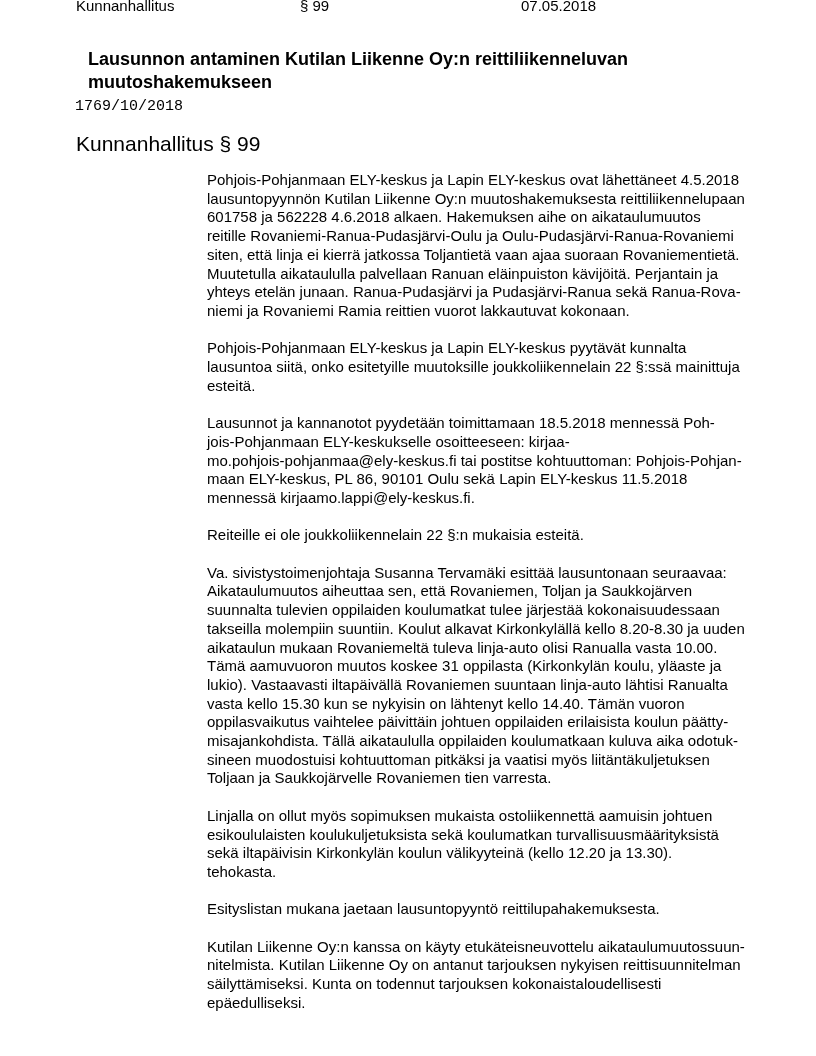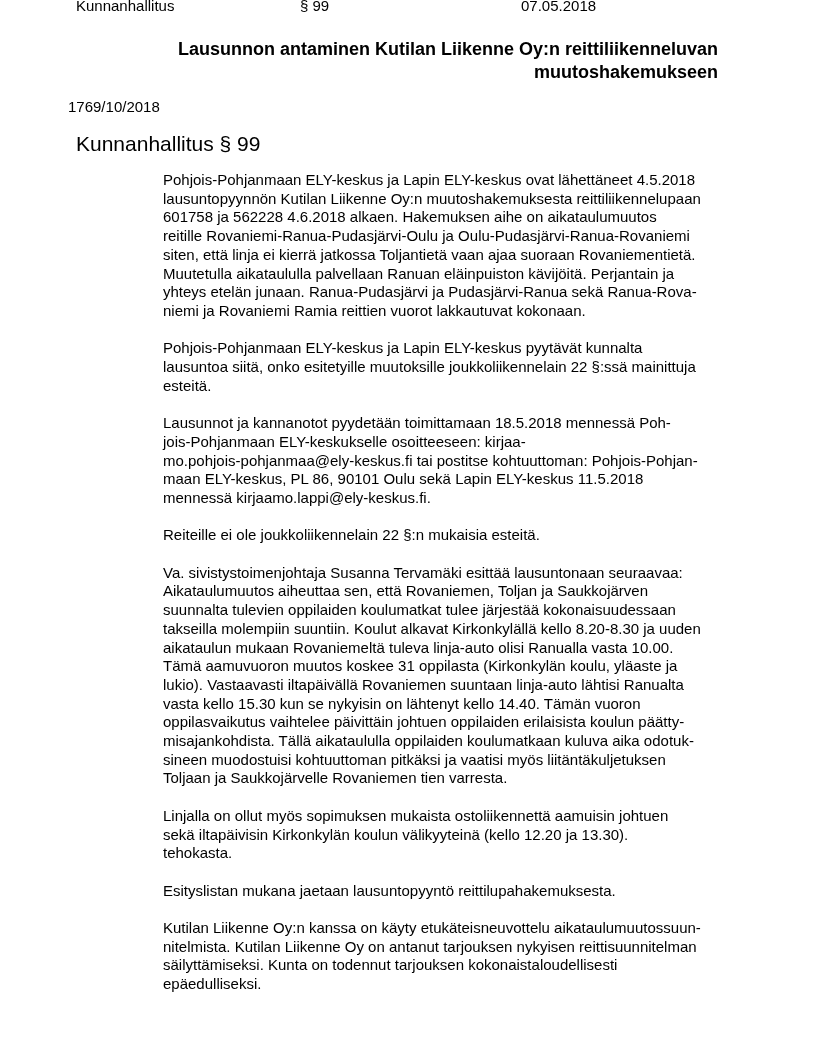--- a/index.html
+++ b/index.html
@@ -30,32 +30,32 @@
     .hdr-date { left: 445px; }
 
     .title {
       position: absolute;
       top: 36px;
       left: 76px;
       width: 640px;
       font-size: 18px;
       font-weight: bold;
       line-height: 23px;
-      margin: 2px;
-      text-align: right;
+      margin: 12px;
     }
     .title .ln { display: block; white-space: nowrap; }
 
     .diary {
       position: absolute;
       top: 98px;
-      left: 68px;
+      left: 75px;
       font-size: 15px;
       line-height: 18px;
       white-space: nowrap;
+      font-family: Liberation Mono, monospace;
     }
     .section-ref {
       position: absolute;
       top: 135px;
       left: 76px;
       font-size: 21px;
       line-height: 18px;
       white-space: nowrap;
     }
 
@@ -65,20 +65,21 @@
       width: 620px;
       font-size: 15px;
       line-height: 18.7px;
     }
     .para {
       margin: 0 0 18.7px 0;
     }
     .para .ln {
       display: block;
       white-space: nowrap;
+      margin-left: 44px;
     }
   </style>
 </head>
 <body>
 
 <div class="header-row">
   <span class="hdr-body">Kunnanhallitus</span>
   <span class="hdr-sec">§ 99</span>
   <span class="hdr-date">07.05.2018</span>
 </div>
@@ -127,20 +128,21 @@
       <span class="ln">Tämä aamuvuoron muutos koskee 31 oppilasta (Kirkonkylän koulu, yläaste ja</span>
       <span class="ln">lukio). Vastaavasti iltapäivällä Rovaniemen suuntaan linja-auto lähtisi Ranualta</span>
       <span class="ln">vasta kello 15.30 kun se nykyisin on lähtenyt kello 14.40. Tämän vuoron</span>
       <span class="ln">oppilasvaikutus vaihtelee päivittäin johtuen oppilaiden erilaisista koulun päätty-</span>
       <span class="ln">misajankohdista. Tällä aikataululla oppilaiden koulumatkaan kuluva aika odotuk-</span>
       <span class="ln">sineen muodostuisi kohtuuttoman pitkäksi ja vaatisi myös liitäntäkuljetuksen</span>
       <span class="ln">Toljaan ja Saukkojärvelle Rovaniemen tien varresta.</span>
     </p>
     <p class="para">
       <span class="ln">Linjalla on ollut myös sopimuksen mukaista ostoliikennettä aamuisin johtuen</span>
+      <span class="ln">esikoululaisten koulukuljetuksista sekä koulumatkan turvallisuusmäärityksistä</span>
       <span class="ln">sekä iltapäivisin Kirkonkylän koulun välikyyteinä (kello 12.20 ja 13.30).</span>
       <span class="ln">tehokasta.</span>
     </p>
     <p class="para">
       <span class="ln">Esityslistan mukana jaetaan lausuntopyyntö reittilupahakemuksesta.</span>
     </p>
     <p class="para">
       <span class="ln">Kutilan Liikenne Oy:n kanssa on käyty etukäteisneuvottelu aikataulumuutossuun-</span>
       <span class="ln">nitelmista. Kutilan Liikenne Oy on antanut tarjouksen nykyisen reittisuunnitelman</span>
       <span class="ln">säilyttämiseksi. Kunta on todennut tarjouksen kokonaistaloudellisesti</span>

